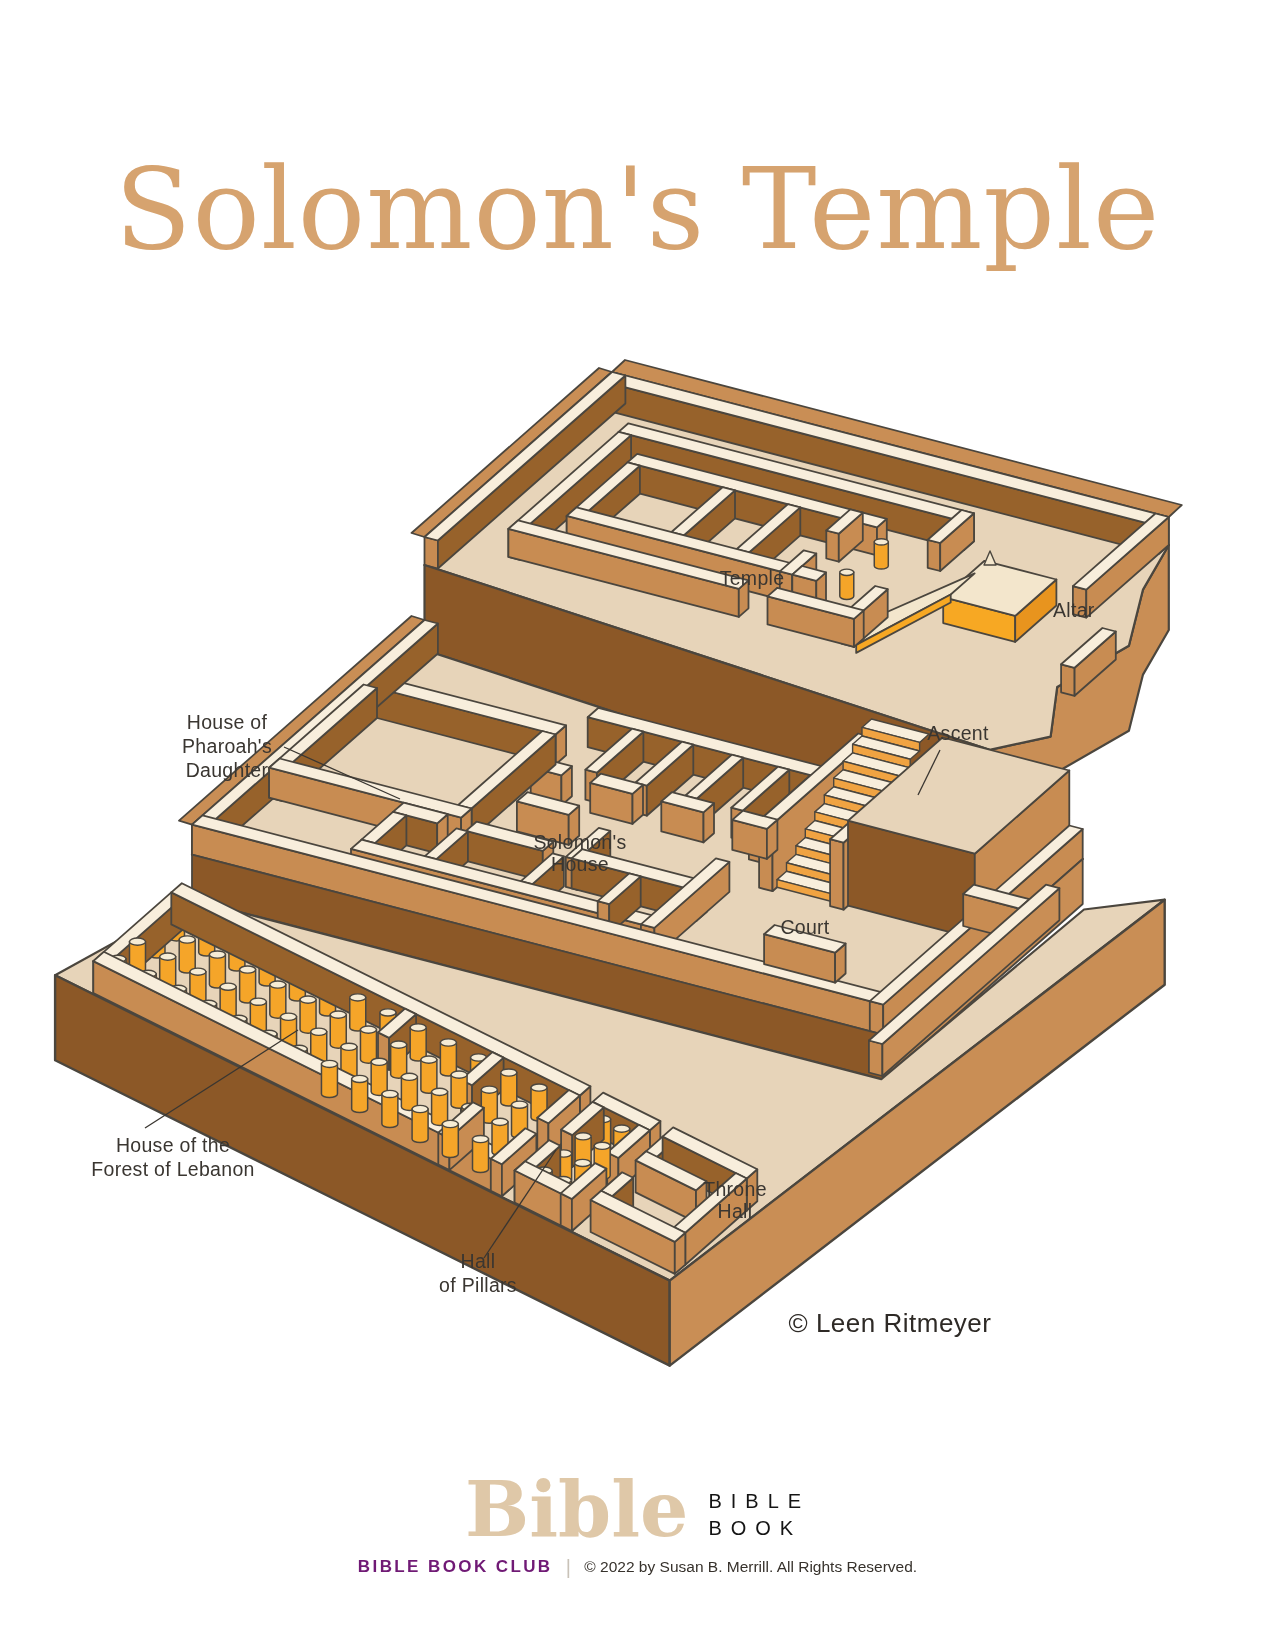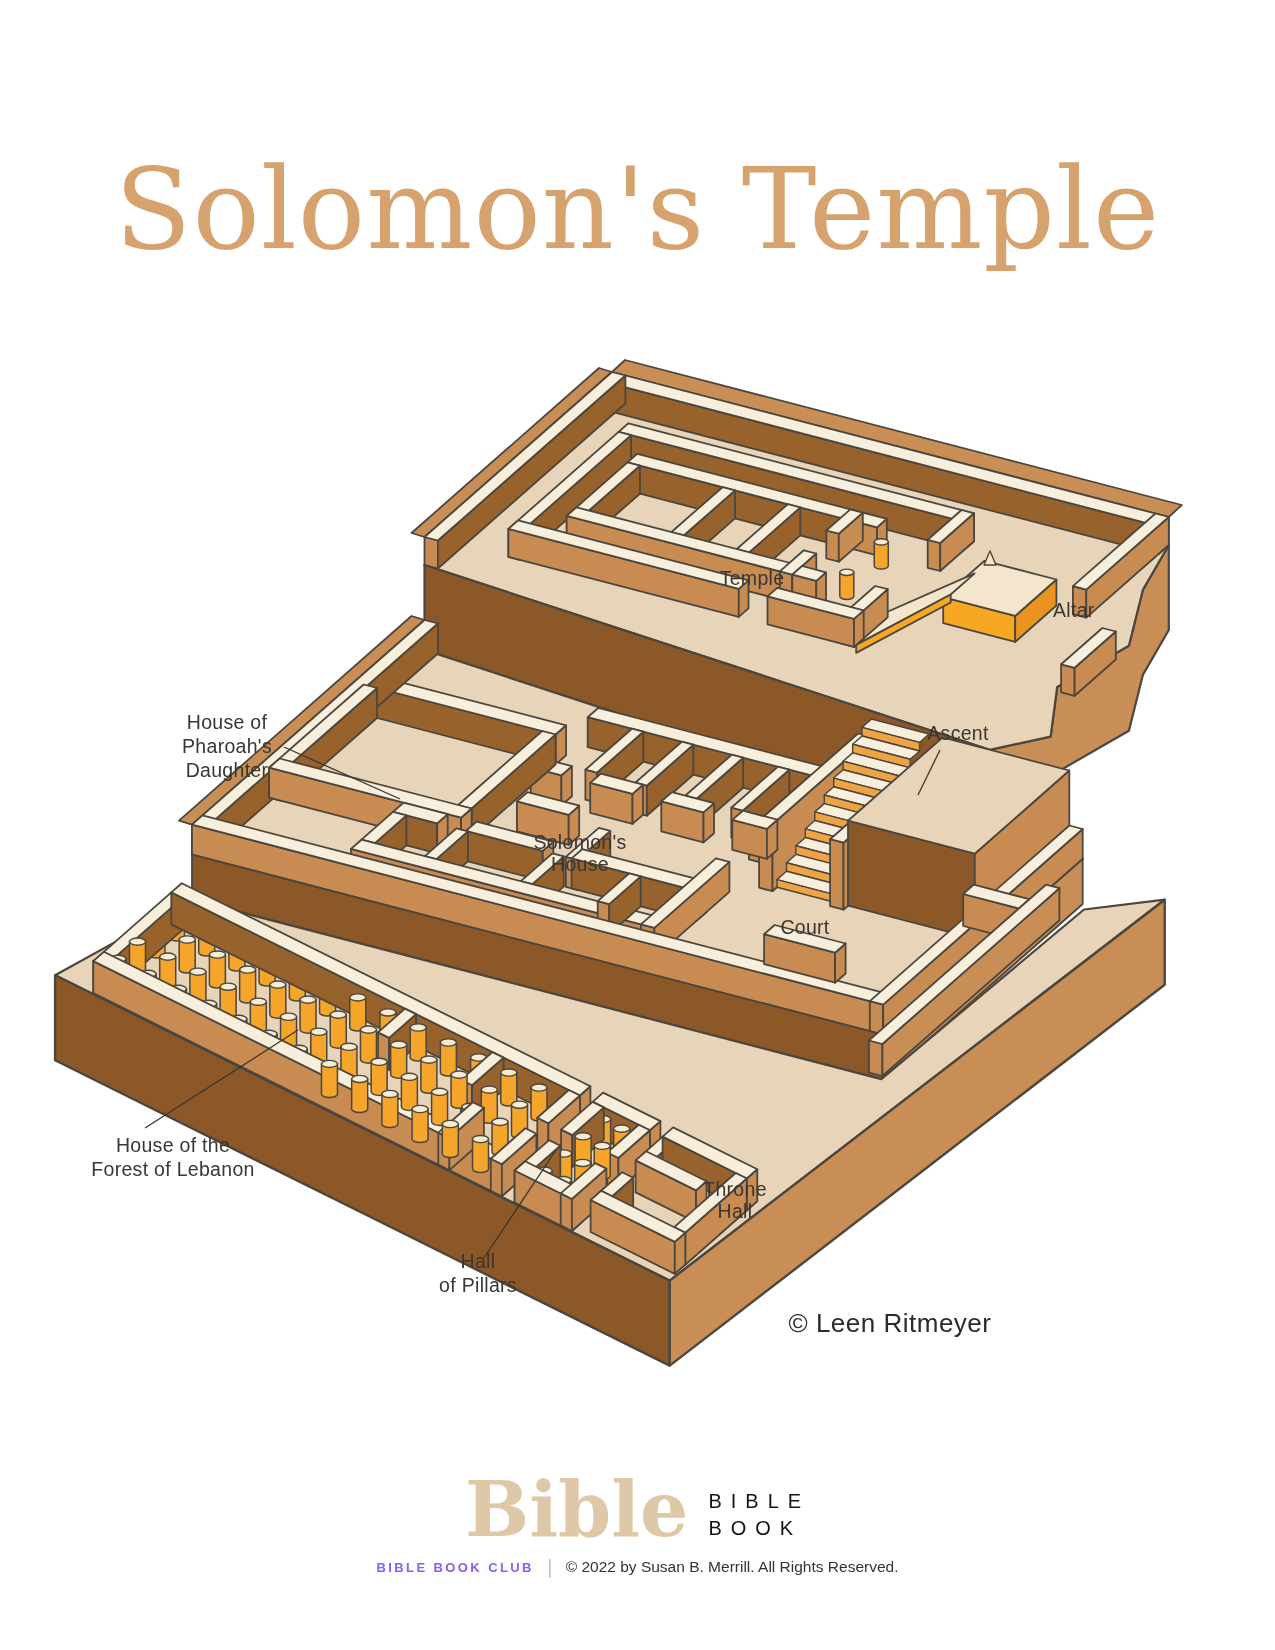--- a/index.html
+++ b/index.html
@@ -15,21 +15,21 @@
   .lbl-copy{font-size:26px;fill:#2E2A26;text-anchor:middle;letter-spacing:.5px;}
   .leader{stroke:var(--c-ink,#3A3631);stroke-width:1.3;fill:none;}
   .footer-logo{position:absolute;top:1472px;left:50%;transform:translateX(-50%);
     display:flex;align-items:center;gap:20px;}
   .logo-bible{font-family:"DejaVu Serif",serif;font-weight:700;font-size:76px;line-height:1;
     color:var(--c-logoTan,#DFC8A8);}
   .logo-book{font-size:20px;letter-spacing:9px;color:#141414;line-height:1.35;
     font-weight:400;padding-top:10px;}
   .footer-line{position:absolute;top:1556px;left:0;width:100%;text-align:center;
     color:#37322C;font-size:15.5px;}
-  .footer-line .brand{font-size:13px;font-weight:700;letter-spacing:2.4px;color:#8b5cf6;}
+  .footer-line .brand{font-size:17px;font-weight:700;letter-spacing:2.4px;color:#701a75;}
   .footer-line .sep{color:var(--c-sepGray,#C9C2B8);font-size:20px;margin:0 9px;
     vertical-align:-2px;font-weight:300;}
 </style>
 </head>
 <body>
 
 <div class="page-title">Solomon's Temple</div>
 
 <svg id="diagram" width="1275" height="1650" viewBox="0 0 1275 1650">
   <g id="scene">

